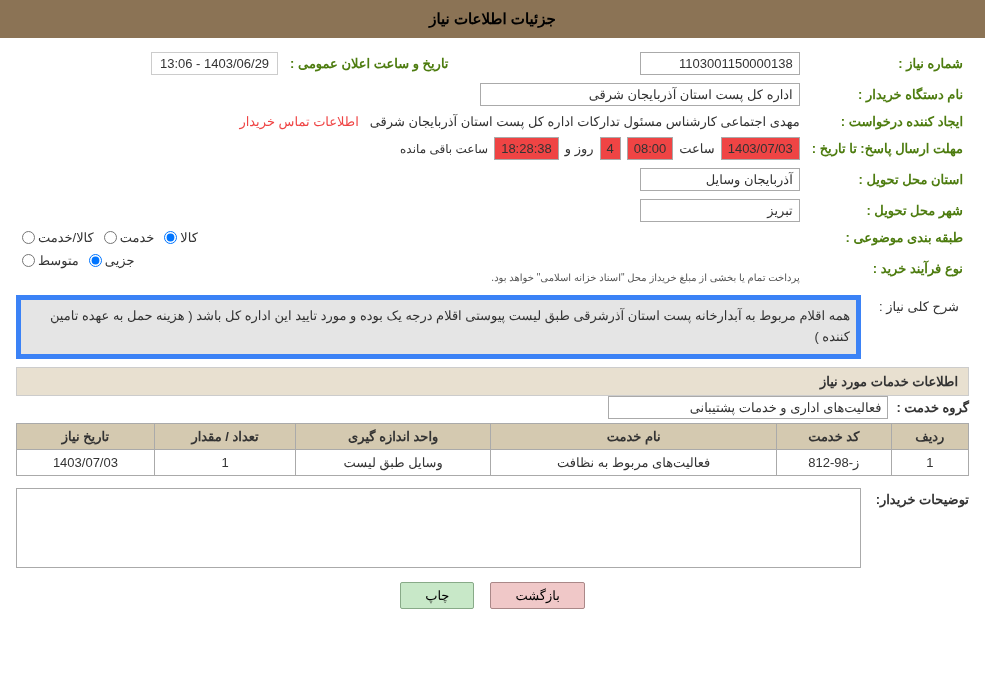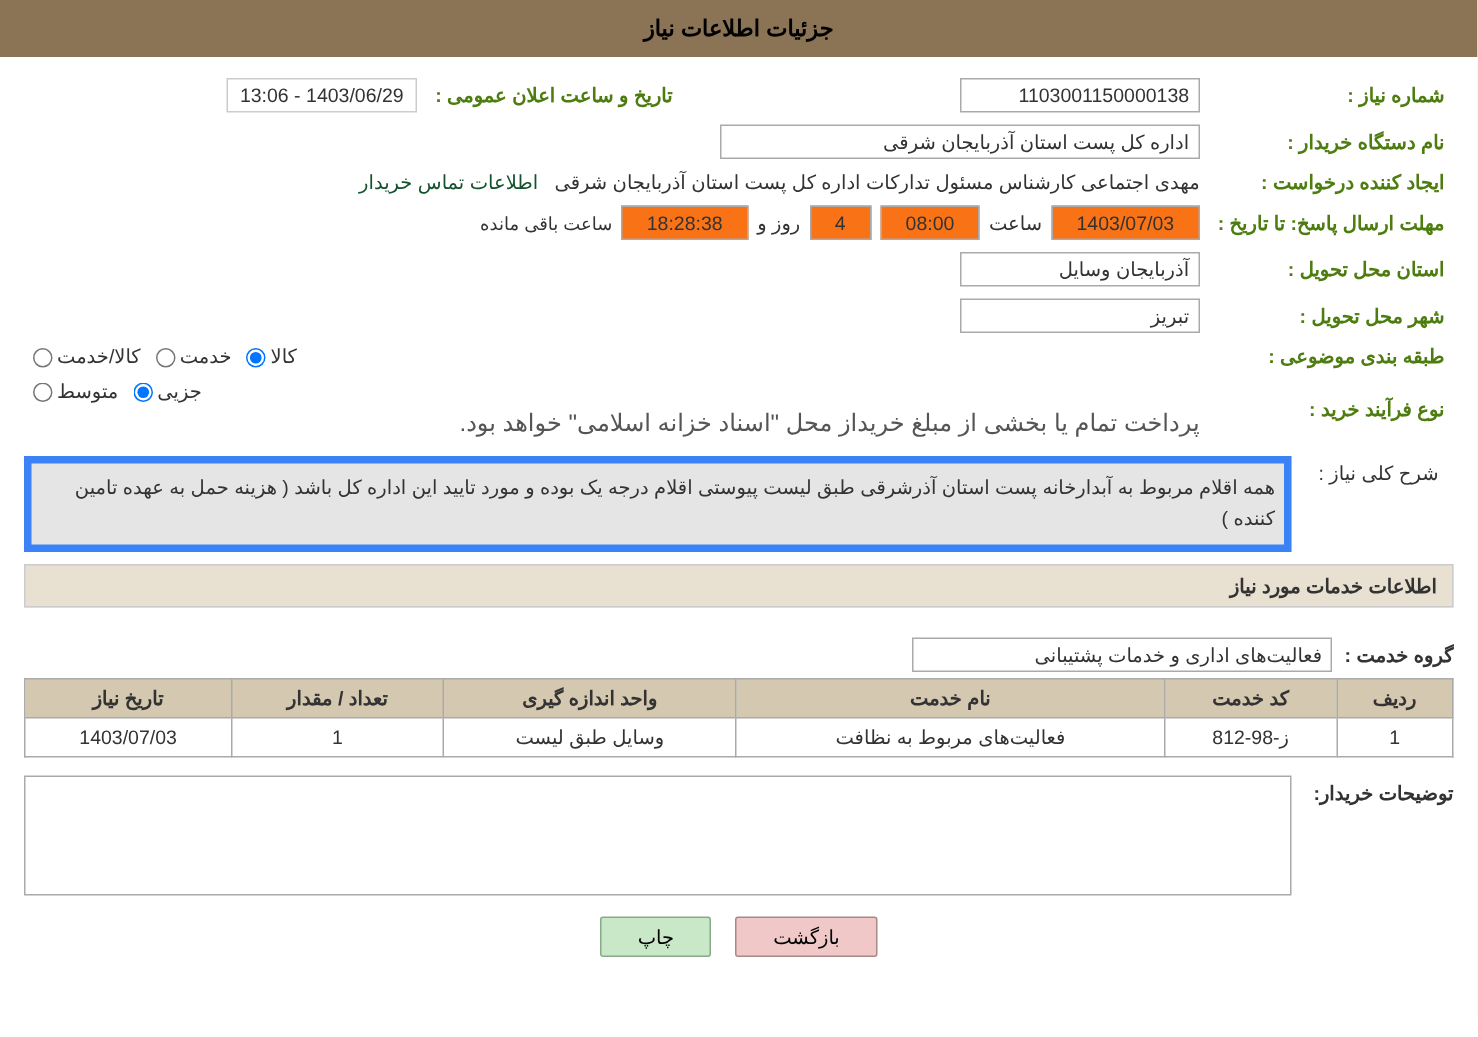--- a/index.html
+++ b/index.html
@@ -56,46 +56,46 @@
     }
     .input-box-wide {
       border: 1px solid #aaa;
       background: #fff;
       padding: 3px 6px;
       display: inline-block;
       min-width: 320px;
       text-align: right;
     }
     .link-blue {
-      color: #14532d;
+      color: #ef4444;
       text-decoration: none;
     }
     .date-row {
       display: flex;
       align-items: center;
       gap: 6px;
       flex-direction: row;
     }
     .date-box {
       border: 1px solid #aaa;
-      background: #f97316;
-      padding: 3px 16px;
+      background: #ef4444;
+      padding: 3px 6px;
       display: inline-block;
     }
     .time-remaining {
       font-size: 12px;
       color: #333;
     }
     .section-header {
       background: #e8e0d0;
       border: 1px solid #ccc;
       padding: 6px 10px;
       font-weight: bold;
       font-size: 13px;
-      margin: 8px 0 20px 0;
+      margin: 8px 0 0 0;
       text-align: right;
     }
     .service-table {
       width: 100%;
       border-collapse: collapse;
       margin-top: 4px;
     }
     .service-table th {
       background: #d4c9b0;
       border: 1px solid #aaa;
@@ -112,21 +112,21 @@
       background: #f9f6f0;
     }
     .radio-group {
       display: flex;
       align-items: center;
       gap: 10px;
       flex-direction: row-reverse;
     }
     .radio-item {
       display: flex;
-      align-items: flex-end;
+      align-items: center;
       gap: 3px;
     }
     .description-box {
       border: 1px solid #aaa;
       background: #fff;
       min-height: 80px;
       width: 100%;
       padding: 4px;
       text-align: right;
     }
@@ -263,21 +263,21 @@
           <div class="radio-group">
             <div class="radio-item">
               <span>متوسط</span>
               <input type="radio" name="process" style="">
             </div>
             <div class="radio-item">
               <span>جزیی</span>
               <input type="radio" name="process" checked="" style="">
             </div>
           </div>
-          <div style="margin-top:4px; font-size:16px; color:#555;">پرداخت تمام یا بخشی از مبلغ خریداز محل "اسناد خزانه اسلامی" خواهد بود.</div>
+          <div style="margin-top:4px; font-size:10px; color:#555;">پرداخت تمام یا بخشی از مبلغ خریداز محل "اسناد خزانه اسلامی" خواهد بود.</div>
         </td>
       </tr>
 
     </tbody>
       </table>
 
     <div style="display:flex; align-items:flex-start; gap:8px; margin:8px 0;">
       <div style="font-weight:normal; white-space:nowrap; padding-top:4px; min-width:100px; text-align:center;">شرح کلی نیاز :</div>
       <div style="flex:1; border:5px solid #3b82f6; background:#e5e5e5; padding:6px; min-height:60px; text-align:right; line-height:1.6;">همه اقلام مربوط به آبدارخانه پست استان آذرشرقی طبق لیست پیوستی اقلام درجه یک بوده و مورد تایید این اداره کل باشد ( هزینه حمل به عهده تامین کننده )</div>
     </div>

